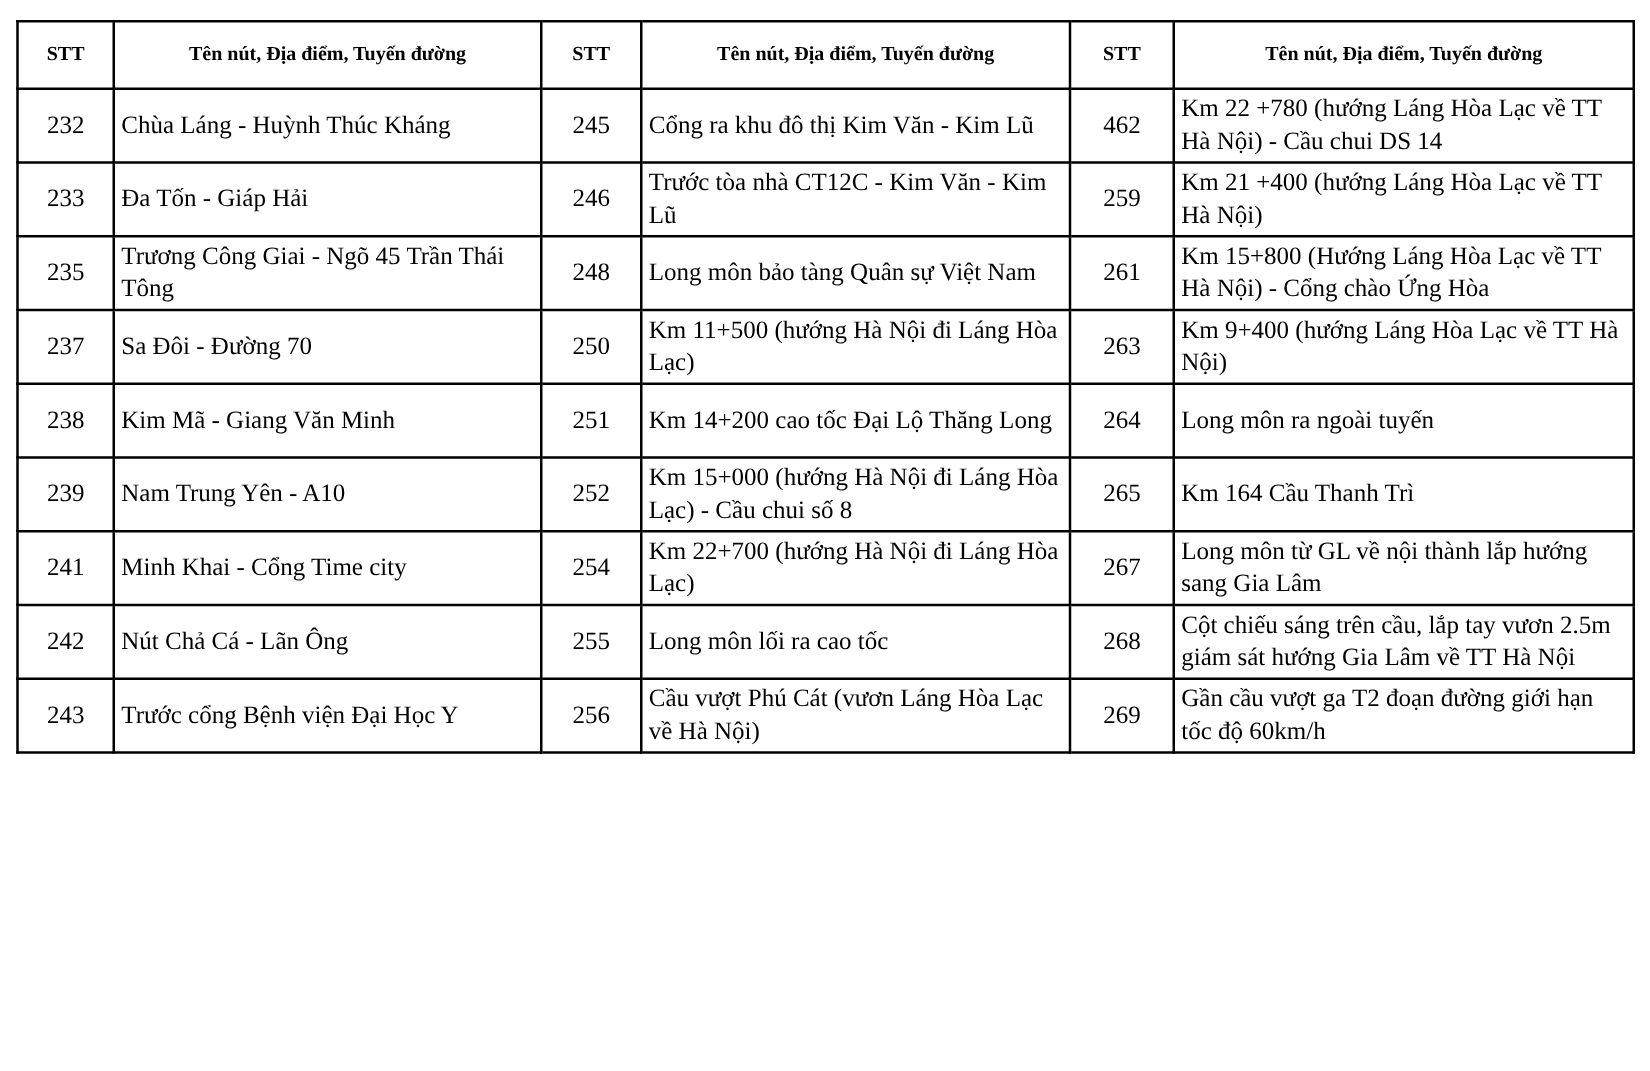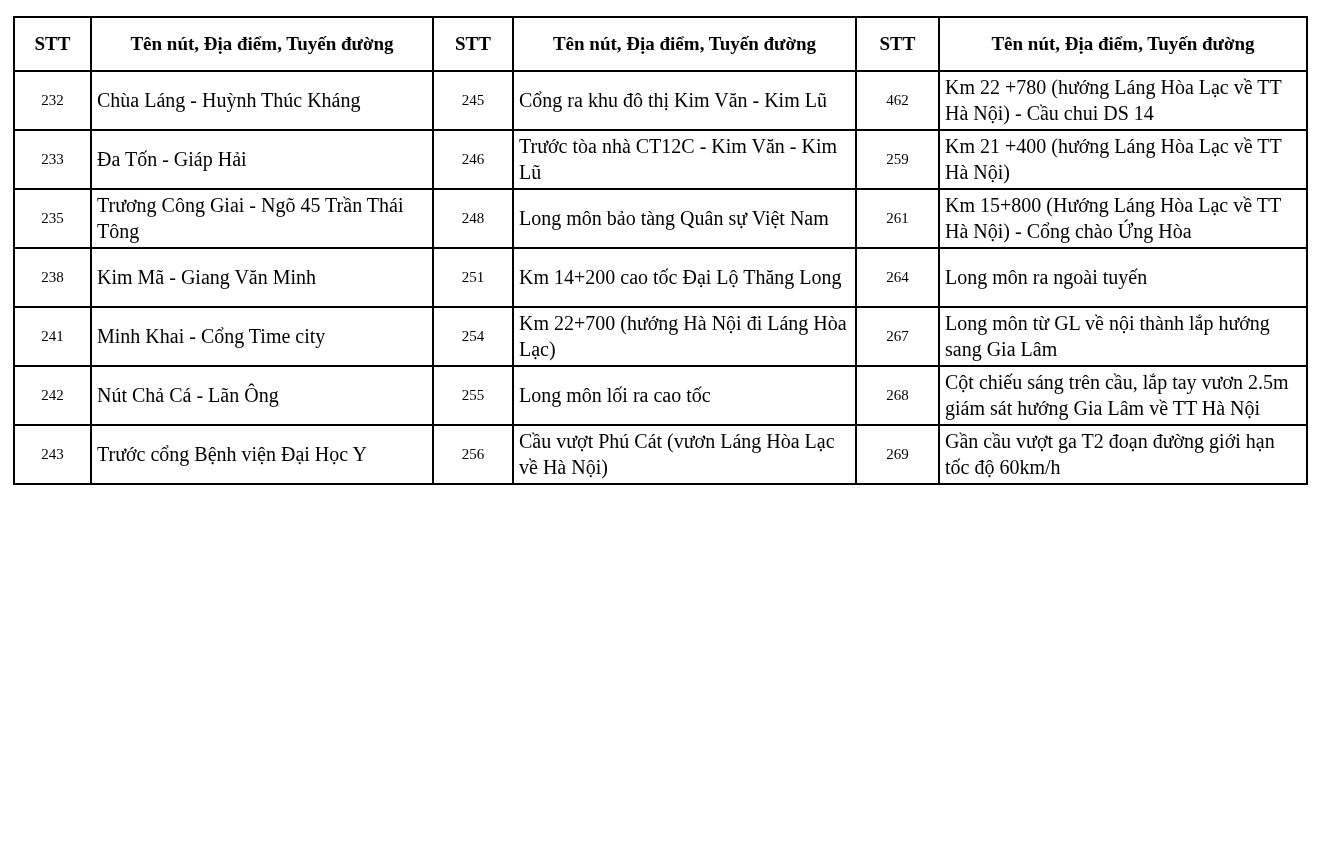--- a/index.html
+++ b/index.html
@@ -30,27 +30,27 @@
   table.loc-table th,
   table.loc-table td {
     border: 2px solid #000000;
     background: #ffffff;
     overflow: hidden;
   }
   table.loc-table thead tr { height: 54px; }
   table.loc-table tbody tr { height: 59px; }
   th.stt, th.name {
     font-weight: bold;
-    font-size: 19px;
+    font-size: 16px;
     text-align: center;
     vertical-align: middle;
     padding: 11px 2px;
   }
   td.stt {
-    font-size: 15px;
+    font-size: 20px;
     text-align: center;
     vertical-align: middle;
     padding: 0 18px;
   }
   td.name {
     font-size: 20px;
     text-align: left;
     vertical-align: middle;
     padding: 0 8px 0 5px;
     line-height: 1.28;
@@ -98,26 +98,42 @@
         </tr>
         <tr>
           <td class="stt">235</td>
           <td class="name">Trương Công Giai - Ngõ 45 Trần Thái Tông</td>
           <td class="stt">248</td>
           <td class="name">Long môn bảo tàng Quân sự Việt Nam</td>
           <td class="stt">261</td>
           <td class="name">Km 15+800 (Hướng Láng Hòa Lạc về TT Hà Nội) - Cổng chào Ứng Hòa</td>
         </tr>
         <tr>
+          <td class="stt">237</td>
+          <td class="name">Sa Đôi - Đường 70</td>
+          <td class="stt">250</td>
+          <td class="name">Km 11+500 (hướng Hà Nội đi Láng Hòa Lạc)</td>
+          <td class="stt">263</td>
+          <td class="name">Km 9+400 (hướng Láng Hòa Lạc về TT Hà Nội)</td>
+        </tr>
+        <tr>
           <td class="stt">238</td>
           <td class="name">Kim Mã - Giang Văn Minh</td>
           <td class="stt">251</td>
           <td class="name">Km 14+200 cao tốc Đại Lộ Thăng Long</td>
           <td class="stt">264</td>
           <td class="name">Long môn ra ngoài tuyến</td>
+        </tr>
+        <tr>
+          <td class="stt">239</td>
+          <td class="name">Nam Trung Yên - A10</td>
+          <td class="stt">252</td>
+          <td class="name">Km 15+000 (hướng Hà Nội đi Láng Hòa Lạc) - Cầu chui số 8</td>
+          <td class="stt">265</td>
+          <td class="name">Km 164 Cầu Thanh Trì</td>
         </tr>
         <tr>
           <td class="stt">241</td>
           <td class="name">Minh Khai - Cổng Time city</td>
           <td class="stt">254</td>
           <td class="name">Km 22+700 (hướng Hà Nội đi Láng Hòa Lạc)</td>
           <td class="stt">267</td>
           <td class="name">Long môn từ GL về nội thành lắp hướng sang Gia Lâm</td>
         </tr>
         <tr>

